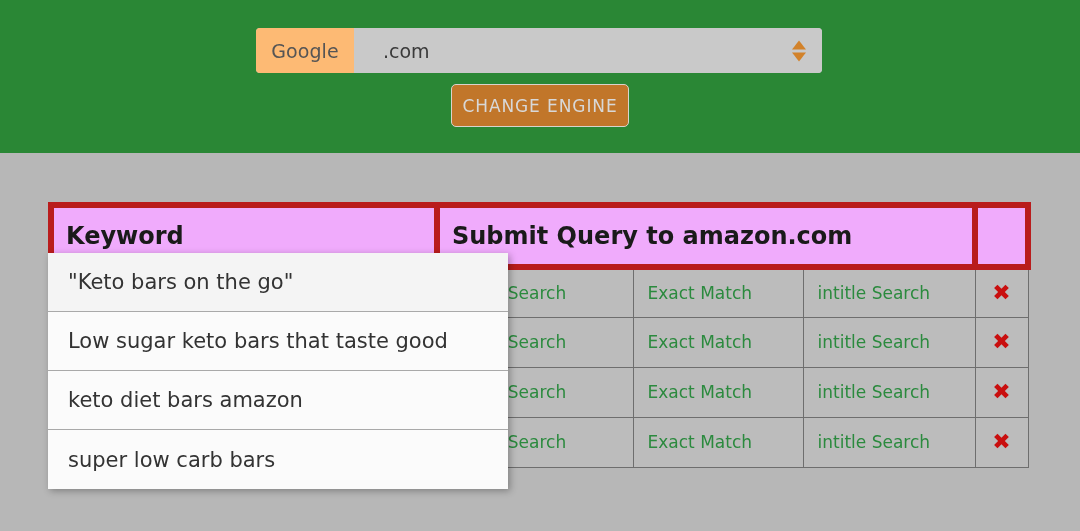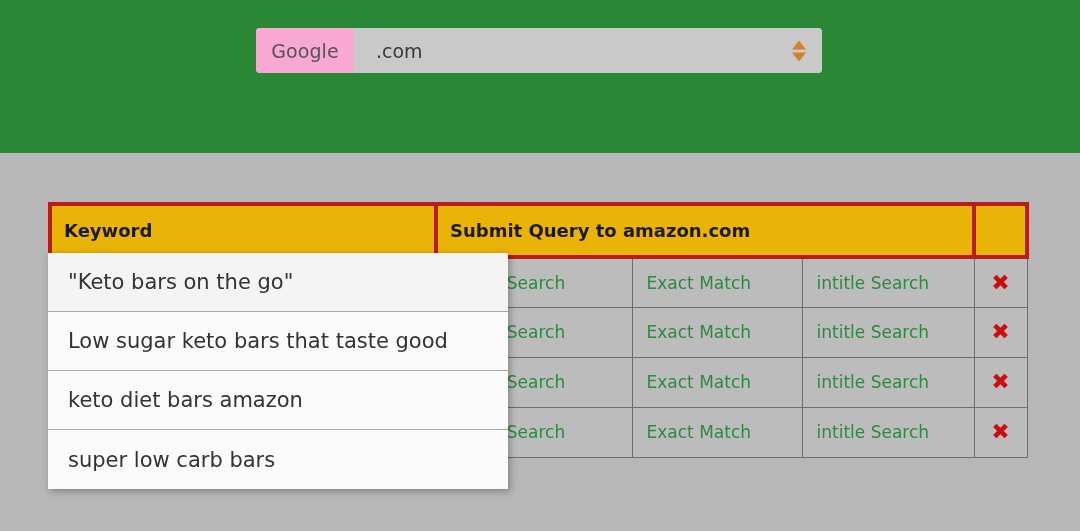--- a/index.html
+++ b/index.html
@@ -33,40 +33,41 @@
     height: 45px;
     display: flex;
     border-radius: 4px;
     overflow: hidden;
     background: #c9c9c9;
   }
 
   .engine-prefix {
     width: 98px;
     height: 100%;
-    background: #f9a8d4;
+    background: #fdba74;
     display: flex;
     align-items: center;
     justify-content: center;
     font-size: 19px;
     color: #555555;
     letter-spacing: 0.1px;
     flex: none;
   }
 
   .engine-select {
     flex: 1;
     height: 100%;
     background: #c9c9c9;
     display: flex;
     align-items: center;
     padding-left: 22px;
     font-size: 19px;
     color: #3a3a3a;
     position: relative;
+    margin-left: 7px;
   }
 
   .spinner {
     position: absolute;
     right: 16px;
     top: 50%;
     transform: translateY(-50%);
     display: flex;
     flex-direction: column;
     align-items: center;
@@ -108,28 +109,28 @@
   .kw-table {
     position: absolute;
     left: 48px;
     top: 202px;
     width: 977px;
     border-collapse: collapse;
     table-layout: fixed;
   }
 
   .kw-table th {
-    background: #eab308;
+    background: #f0abfc;
     color: #1a1a1a;
-    font-size: 18px;
+    font-size: 24px;
     font-weight: bold;
     text-align: left;
     padding: 14px 0 14px 12px;
     height: 51px;
-    border: 4px solid #b91c1c;
+    border: 6px solid #b91c1c;
   }
 
   .kw-table td {
     background: #bcbcbc;
     height: 50px;
     border: 1px solid #6e6e6e;
     padding: 0 0 0 14px;
     font-size: 17px;
     vertical-align: middle;
   }
@@ -199,20 +200,21 @@
 
     <div class="engine-select">
       <span>.com</span>
       <span class="spinner">
         <span class="tri-up"></span>
         <span class="tri-down"></span>
       </span>
     </div>
   </div>
 
+  <button class="change-engine-btn">CHANGE ENGINE</button>
 </div>
 
 <table class="kw-table">
   <colgroup>
     <col class="col-keyword">
     <col class="col-link1">
     <col class="col-link2">
     <col class="col-link3">
     <col class="col-del">
   </colgroup>

